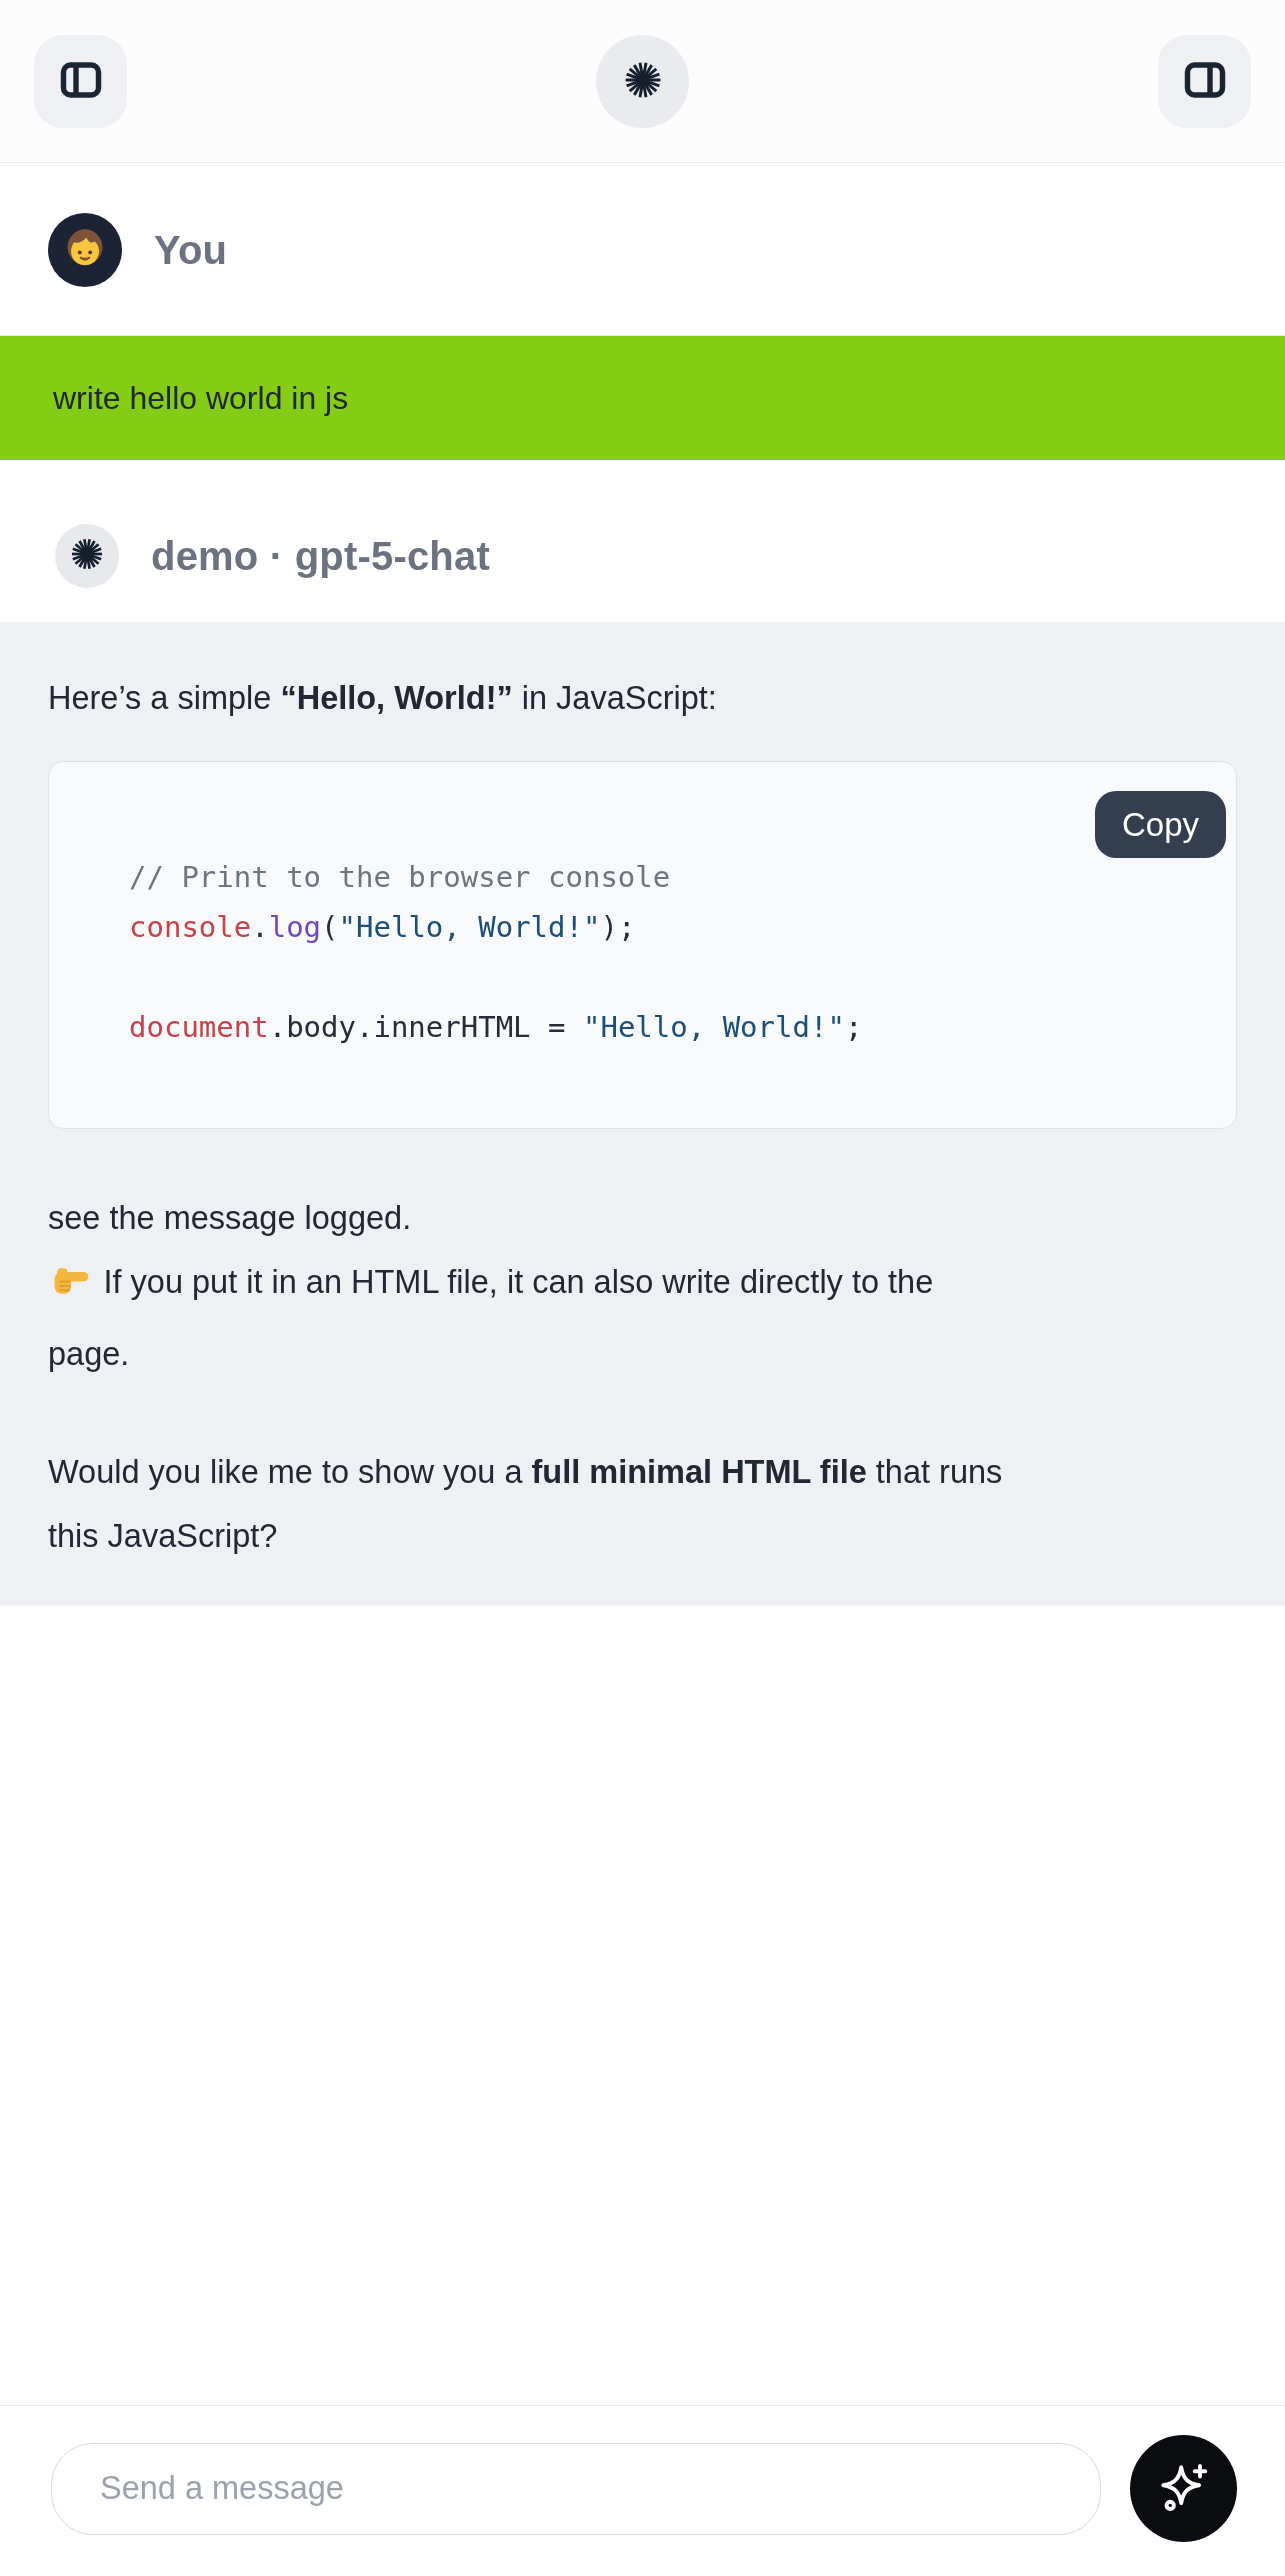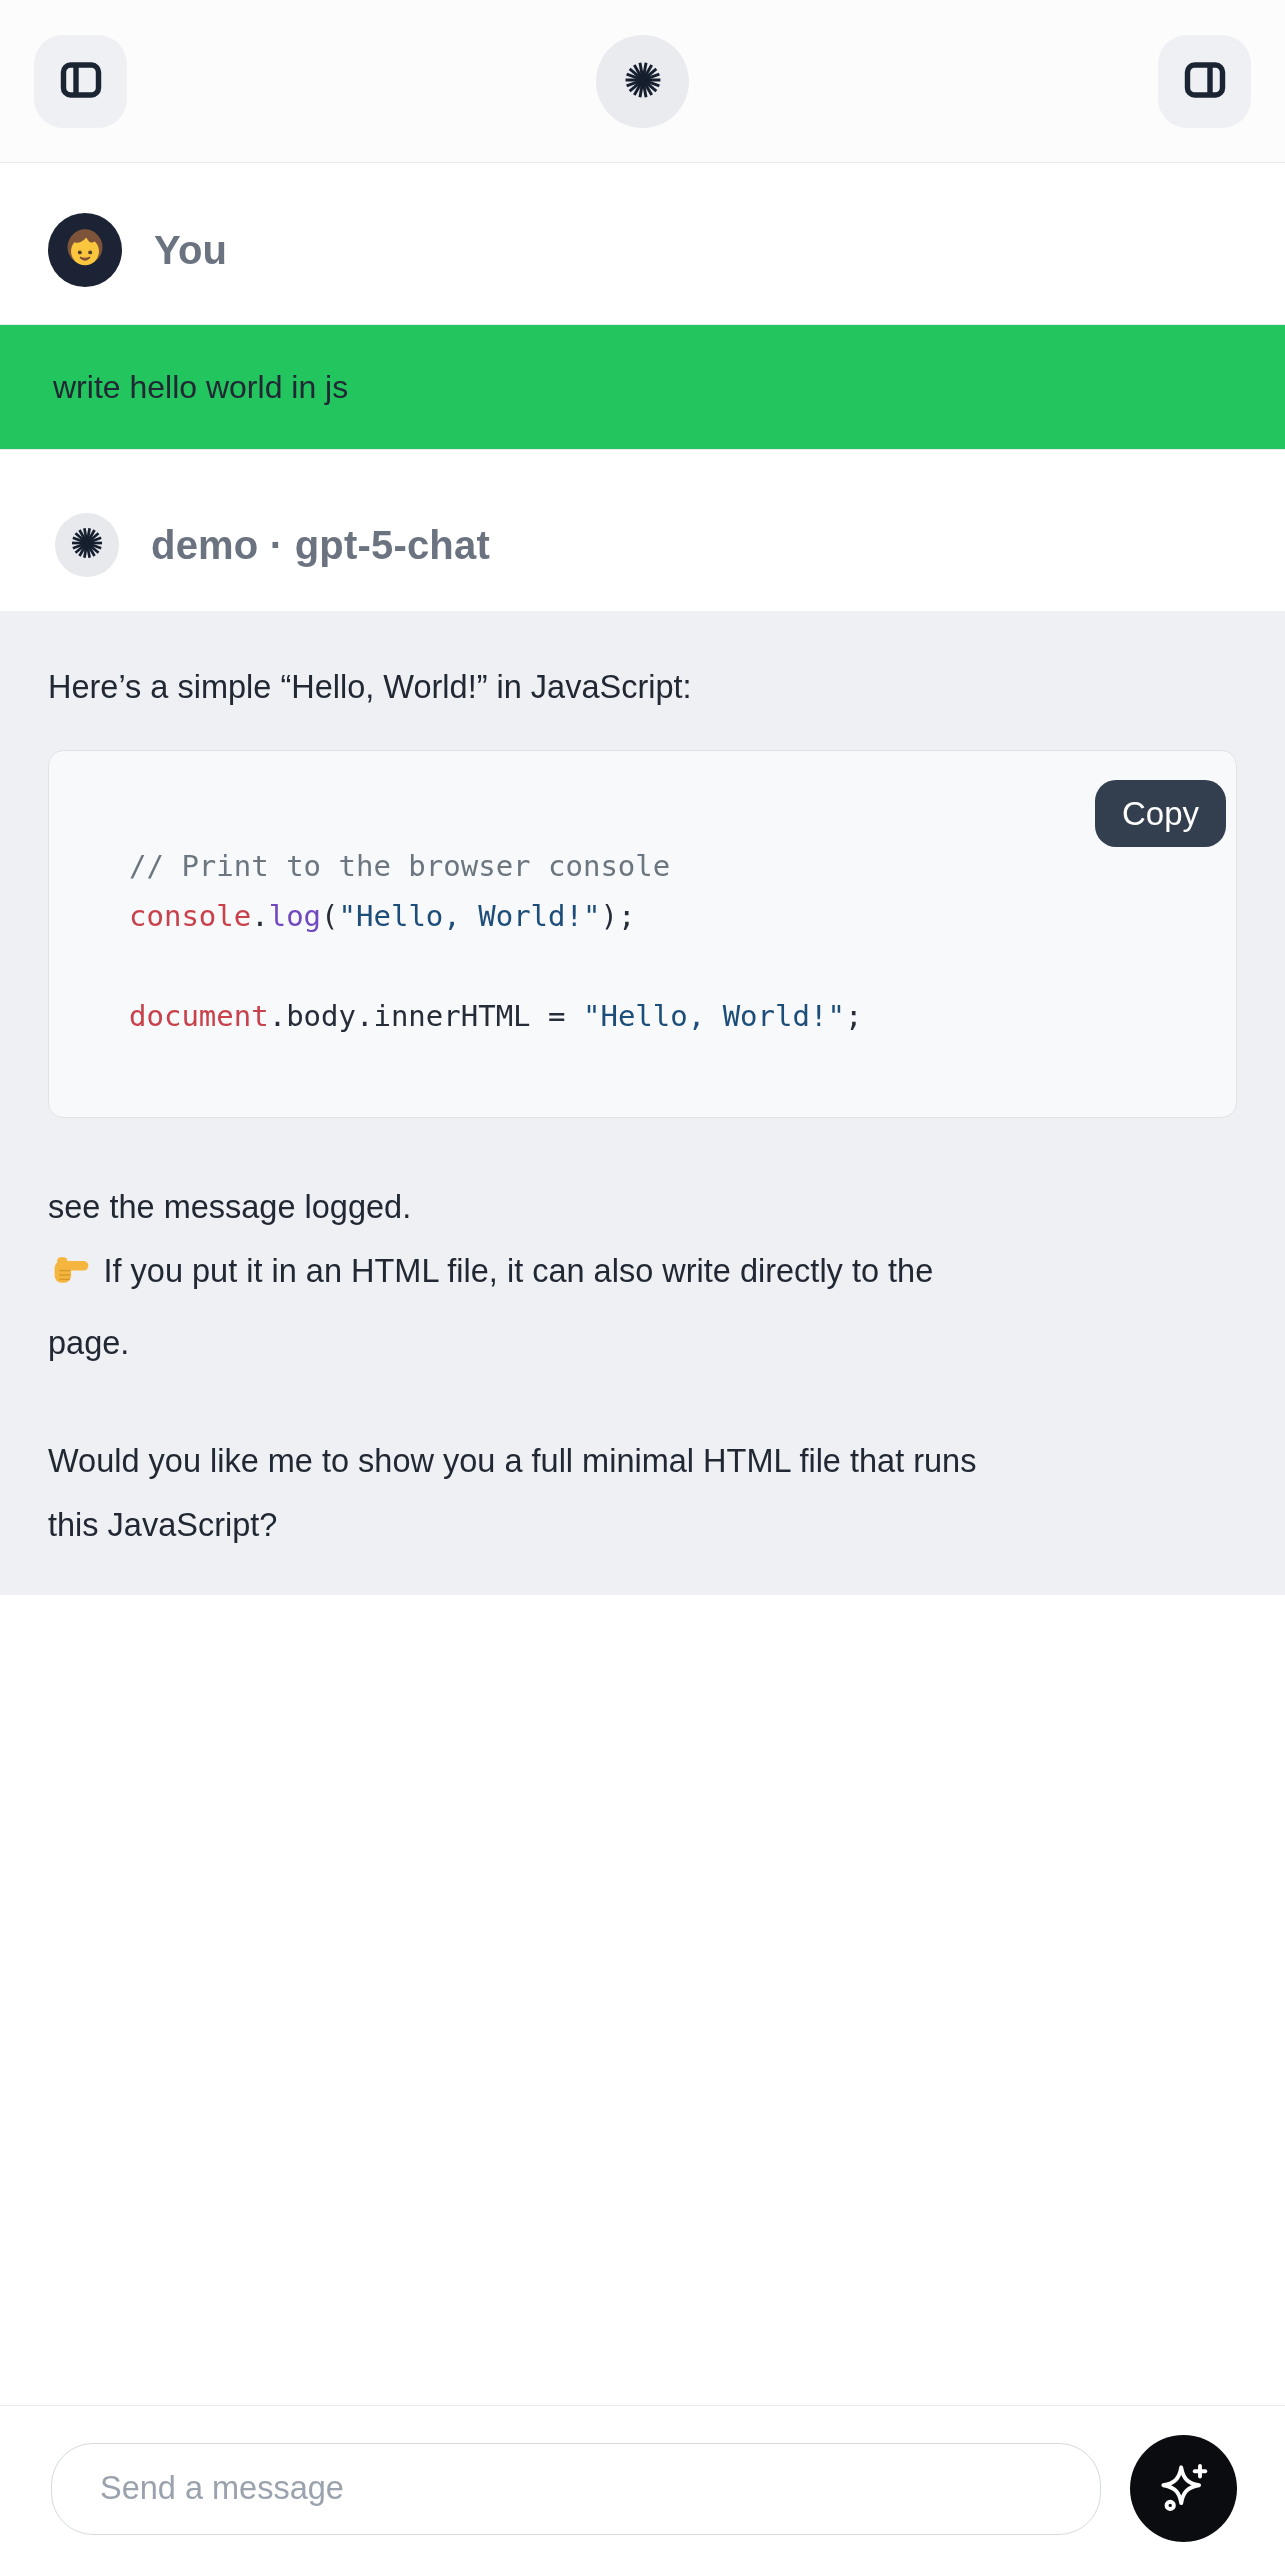--- a/index.html
+++ b/index.html
@@ -30,33 +30,33 @@
   .msg-header { display:flex; align-items:center; }
   .user-header { margin:50px 0 0 48px; }
   .asst-header { margin:63px 0 0 55px; }
   .avatar { border-radius:50%; display:flex; align-items:center; justify-content:center; flex:0 0 auto; }
   .user-avatar { width:74px; height:74px; background:#1b2334; }
   .asst-avatar { width:64px; height:64px; background:#e7e9ed; }
   .author { margin-left:32px; font-size:40px; font-weight:600; color:#6b7380; letter-spacing:0.2px; }
 
   
   .user-band {
-    margin-top:37px; height:126px; background:#22c55e;
+    margin-top:48px; height:126px; background:#84cc16;
     border-top:1.9px solid #e9ebee; border-bottom:1.9px solid #e9ebee;
     display:flex; align-items:center; padding:0 53px;
     font-size:32px; color:#212833;
   }
 
   
   .asst-band {
     margin-top:34px; background:#eef0f3;
     padding:44px 48px 38px 48px;
     font-size:32.5px; line-height:64px; color:#212833;
   }
-  .intro strong, .question strong { font-weight:400; }
+  .intro strong, .question strong { font-weight:700; }
 
   
   .code-card {
     position:relative; margin-top:31px;
     background:#f8f9fb; border:1.9px solid #dfe3e7; border-radius:15.3px;
     padding:90px 38px 76px 80px;
   }
   .code { font-family:"DejaVu Sans Mono", monospace; font-size:29px; line-height:50px; color:#272d38; }
   .code-line { white-space:pre; }
   .tk-comment { color:#6c7680; }

